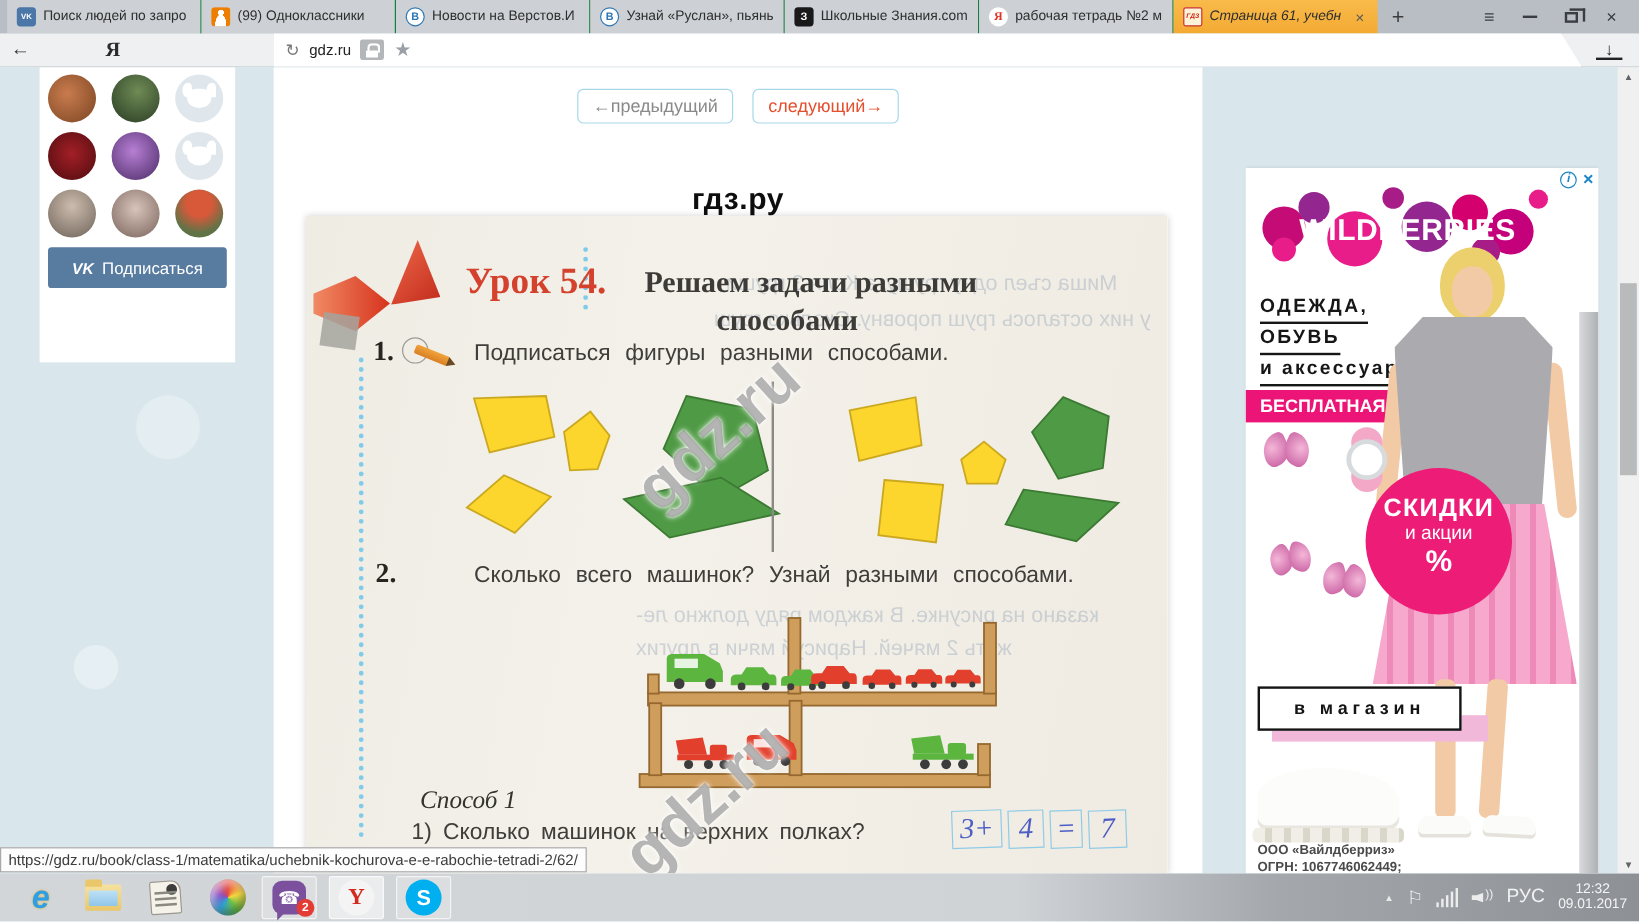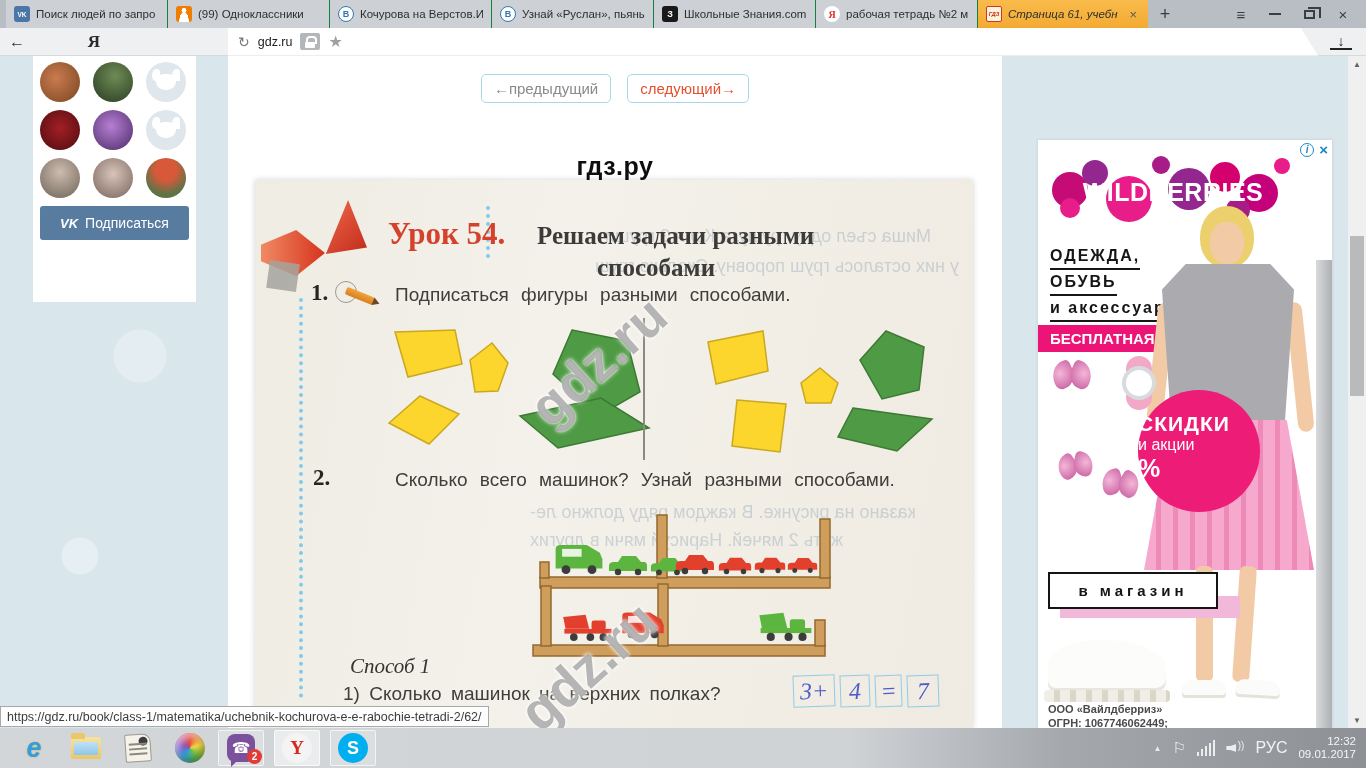--- a/index.html
+++ b/index.html
@@ -129,21 +129,21 @@
   .leg-l { position:absolute; left:52px; top:360px; width:17px; height:116px; background:#f2cba6; border-radius:6px; }
   .leg-r { position:absolute; left:92px; top:360px; width:17px; height:116px; background:#f2cba6; border-radius:6px; transform:rotate(4deg); }
   .shoe { position:absolute; width:44px; height:15px; background:#fbfbf9; border-radius:8px 10px 4px 4px; box-shadow:0 3px 0 #e4e2da; }
   .shoe1 { left:38px; top:474px; } .shoe2 { left:92px; top:474px; transform:rotate(3deg); }
   .butterfly { position:absolute; width:40px; height:34px; }
   .butterfly::before, .butterfly::after { content:""; position:absolute; width:22px; height:26px; background:radial-gradient(circle at 40% 40%, #f4b7d8, #c2539a); border-radius:70% 20% 60% 30%; }
   .butterfly::before { left:0; transform:rotate(-24deg); }
   .butterfly::after { right:0; transform:rotate(24deg) scaleX(-1); }
   .bf1 { left:14px; top:222px; } .bf2 { left:18px; top:312px; transform:scale(.9) rotate(-10deg); } .bf3 { left:62px; top:330px; transform:scale(.95) rotate(8deg); }
   .watch { position:absolute; left:84px; top:226px; width:34px; height:34px; background:#fff; border:4px solid #d7dbde; border-radius:50%; box-shadow:0 -14px 0 -4px #f3a8c8, 0 14px 0 -4px #f3a8c8; }
-  .discount { position:absolute; left:100px; top:250px; width:122px; height:122px; background:#ec1c77; border-radius:50%; color:#fff; padding-top:22px; z-index:3; }
+  .discount { position:absolute; left:100px; top:250px; width:122px; height:122px; background:#ec1c77; border-radius:50%; color:#fff; text-align:center; padding-top:22px; z-index:3; }
   .d1 { font-size:21px; font-weight:bold; letter-spacing:1px; }
   .d2 { font-size:16px; }
   .d3 { font-size:25px; font-weight:bold; }
   .shopbtn { position:absolute; left:10px; top:432px; width:170px; height:37px; border:2px solid #141414; background:#fff; color:#141414; font-weight:bold; font-size:15px; letter-spacing:4px; display:flex; align-items:center; justify-content:center; cursor:pointer; z-index:4; }
   .shop-swash { position:absolute; left:22px; top:456px; width:180px; height:22px; background:#f2b8d9; z-index:3; }
   .prod-shoe { position:absolute; left:10px; top:500px; width:118px; height:52px; background:#fcfcfa; border-radius:46% 54% 10px 8px; box-shadow:inset 0 -4px 0 #e8e6df; }
   .prod-shoe::after { content:""; position:absolute; left:-4px; bottom:-10px; width:126px; height:12px; background:repeating-linear-gradient(90deg,#f0eee6 0 10px,#d9d6ca 10px 16px); border-radius:4px; }
   .legal { position:absolute; left:10px; top:562px; font-size:11px; font-weight:bold; color:#4a4a4a; line-height:14px; }
 
   
@@ -175,39 +175,39 @@
   .skype { width:30px; height:30px; background:#00aff0; border-radius:50%; display:flex; align-items:center; justify-content:center; color:#fff; font-weight:bold; font-size:18px; }
   .tray { margin-left:auto; display:flex; align-items:center; gap:11px; padding-right:10px; color:#efefef; }
   .tri { font-size:8px; color:#eaeaea; cursor:pointer; }
   .flag { font-size:15px; cursor:pointer; }
   .sig { display:flex; align-items:flex-end; gap:1.5px; cursor:pointer; }
   .sig i { width:2.5px; background:#ededed; display:block; }
   .spk { position:relative; width:18px; height:14px; cursor:pointer; }
   .spk::before { content:""; position:absolute; left:0; top:3px; width:10px; height:8px; background:#ededed; clip-path:polygon(0 25%, 40% 25%, 100% 0, 100% 100%, 40% 75%, 0 75%); }
   .spk::after { content:"))"; position:absolute; right:0; top:-1px; font-size:10px; color:#ededed; }
   .lang { font-size:16px; color:#f2f2f2; cursor:pointer; }
-  .clock { text-align:right; font-size:11.5px; line-height:13px; color:#f5f5f5; cursor:pointer; }
+  .clock { text-align:center; font-size:11.5px; line-height:13px; color:#f5f5f5; cursor:pointer; }
 </style>
 </head>
 <body>
 
 <div class="screen">
 
   <div class="tabbar">
     <div class="tab">
       <span class="fav fav-vk">VK</span>
       <span class="tab-title">Поиск людей по запро</span>
     </div>
     <div class="tab">
       <span class="fav fav-ok"></span>
       <span class="tab-title">(99) Одноклассники</span>
     </div>
     <div class="tab">
       <span class="fav fav-vb">В</span>
-      <span class="tab-title">Кочурова на Верстов.И</span>
+      <span class="tab-title">Новости на Верстов.И</span>
     </div>
     <div class="tab">
       <span class="fav fav-vb">В</span>
       <span class="tab-title">Узнай «Руслан», пьяны</span>
     </div>
     <div class="tab">
       <span class="fav fav-zn">З</span>
       <span class="tab-title">Школьные Знания.com</span>
     </div>
     <div class="tab">

